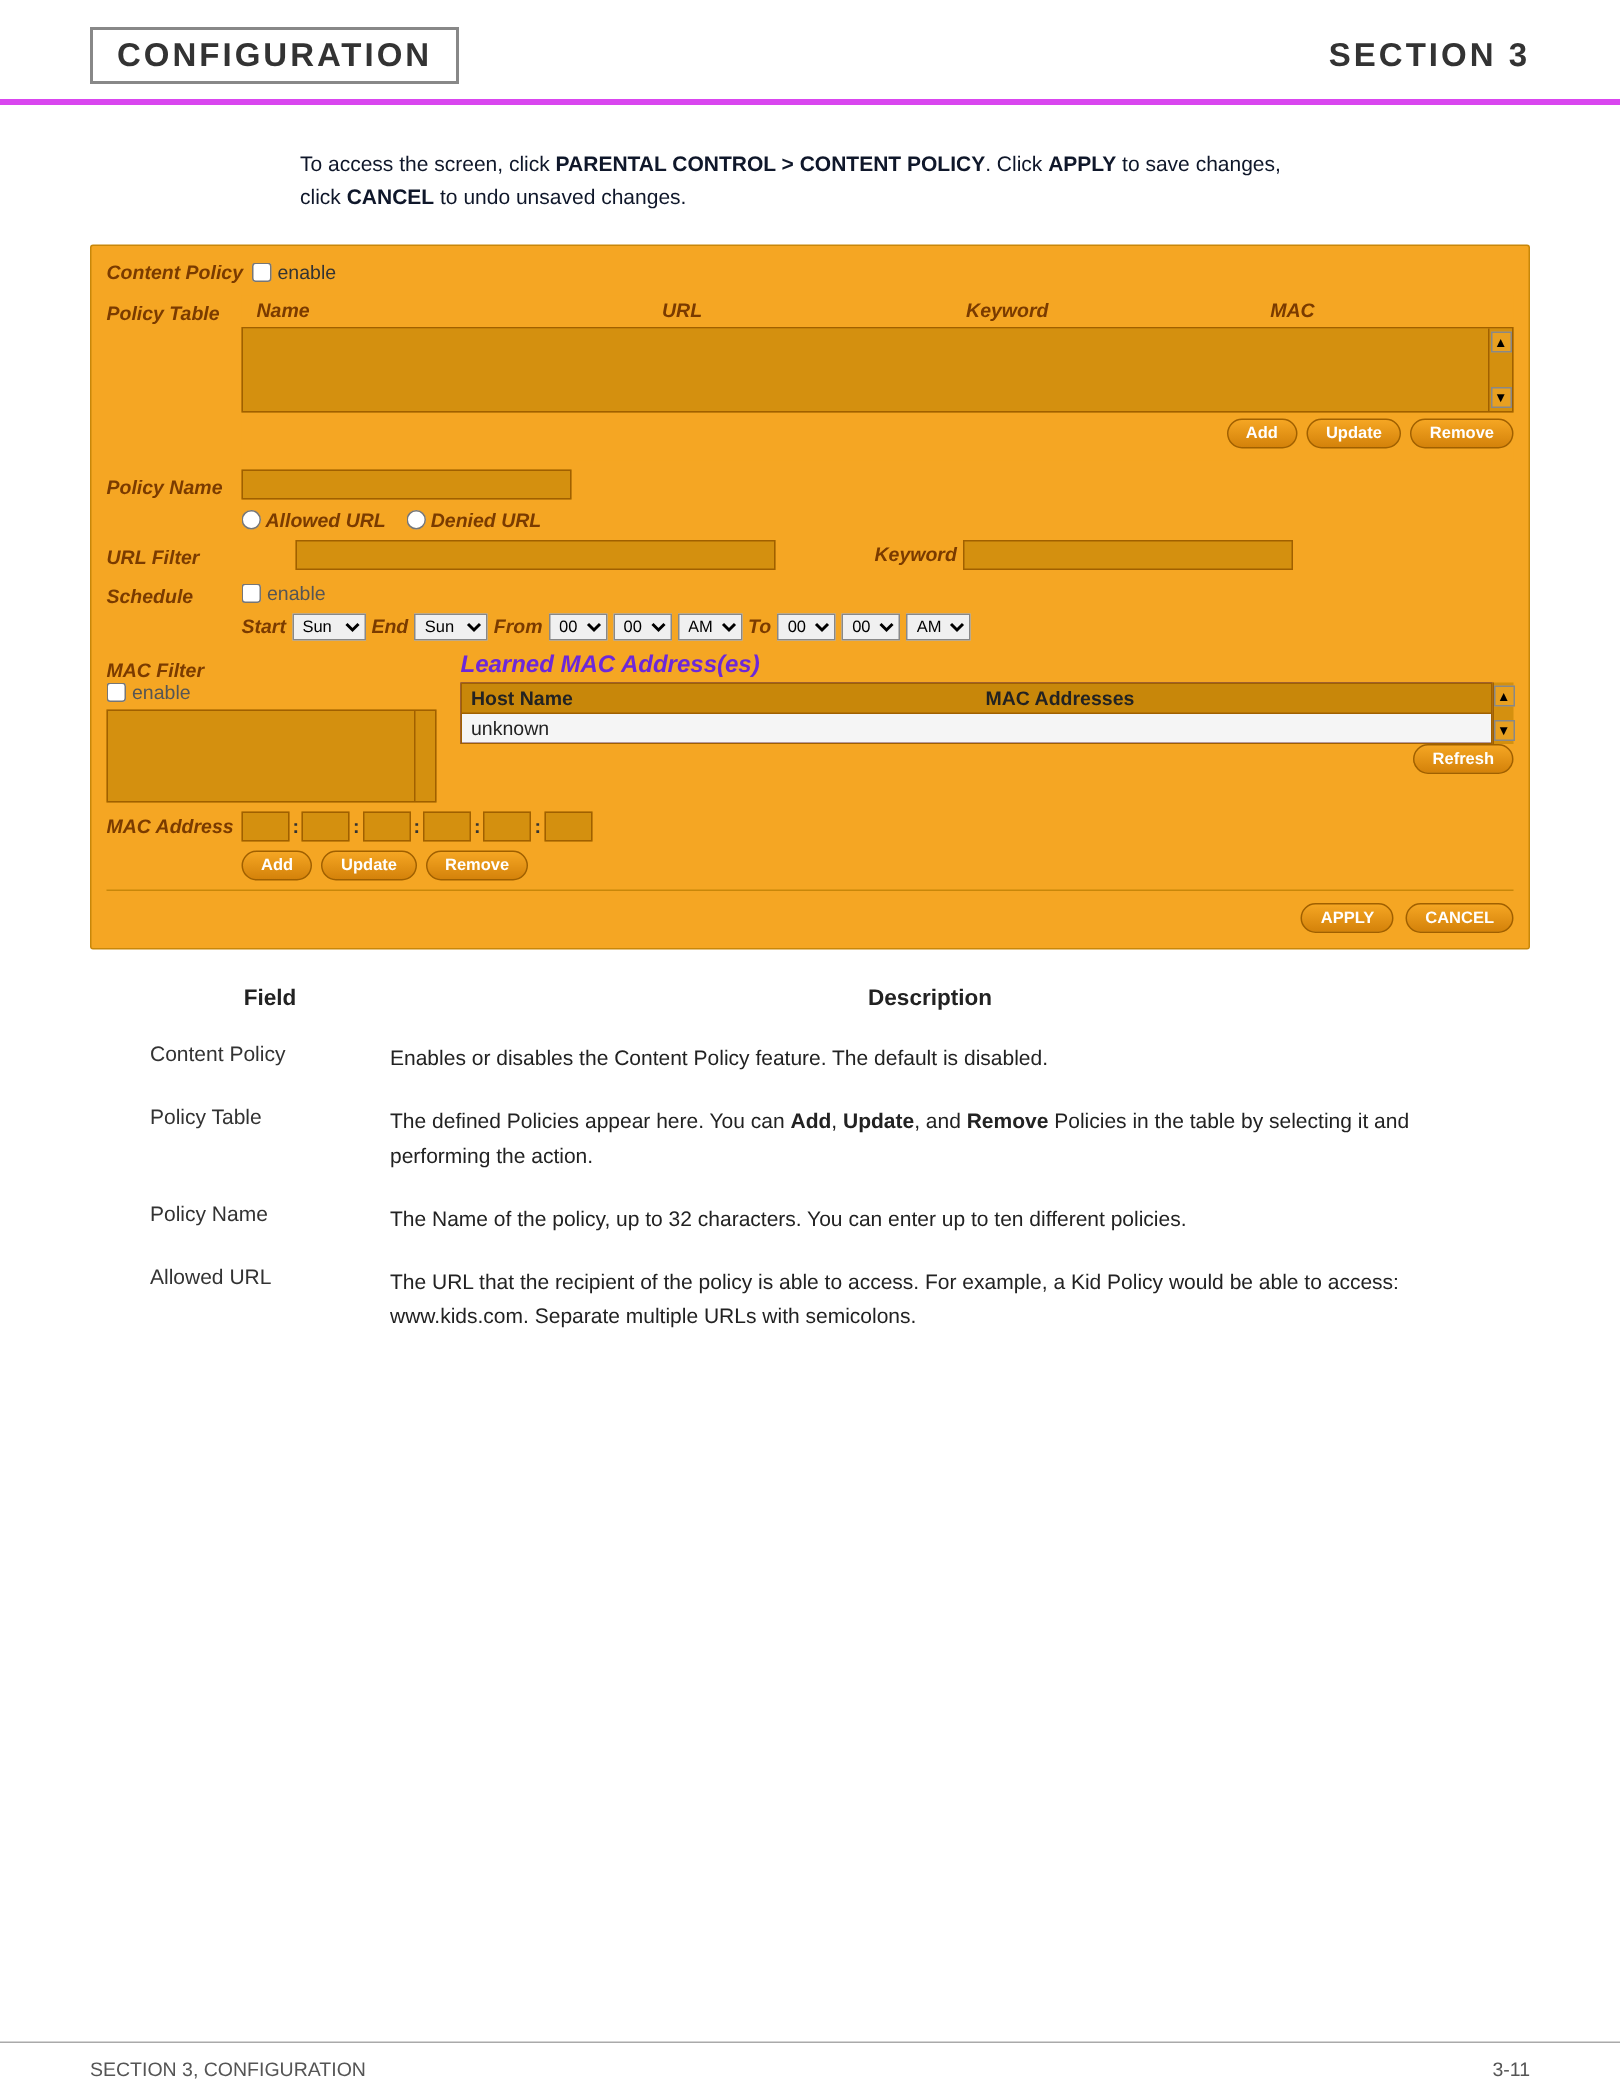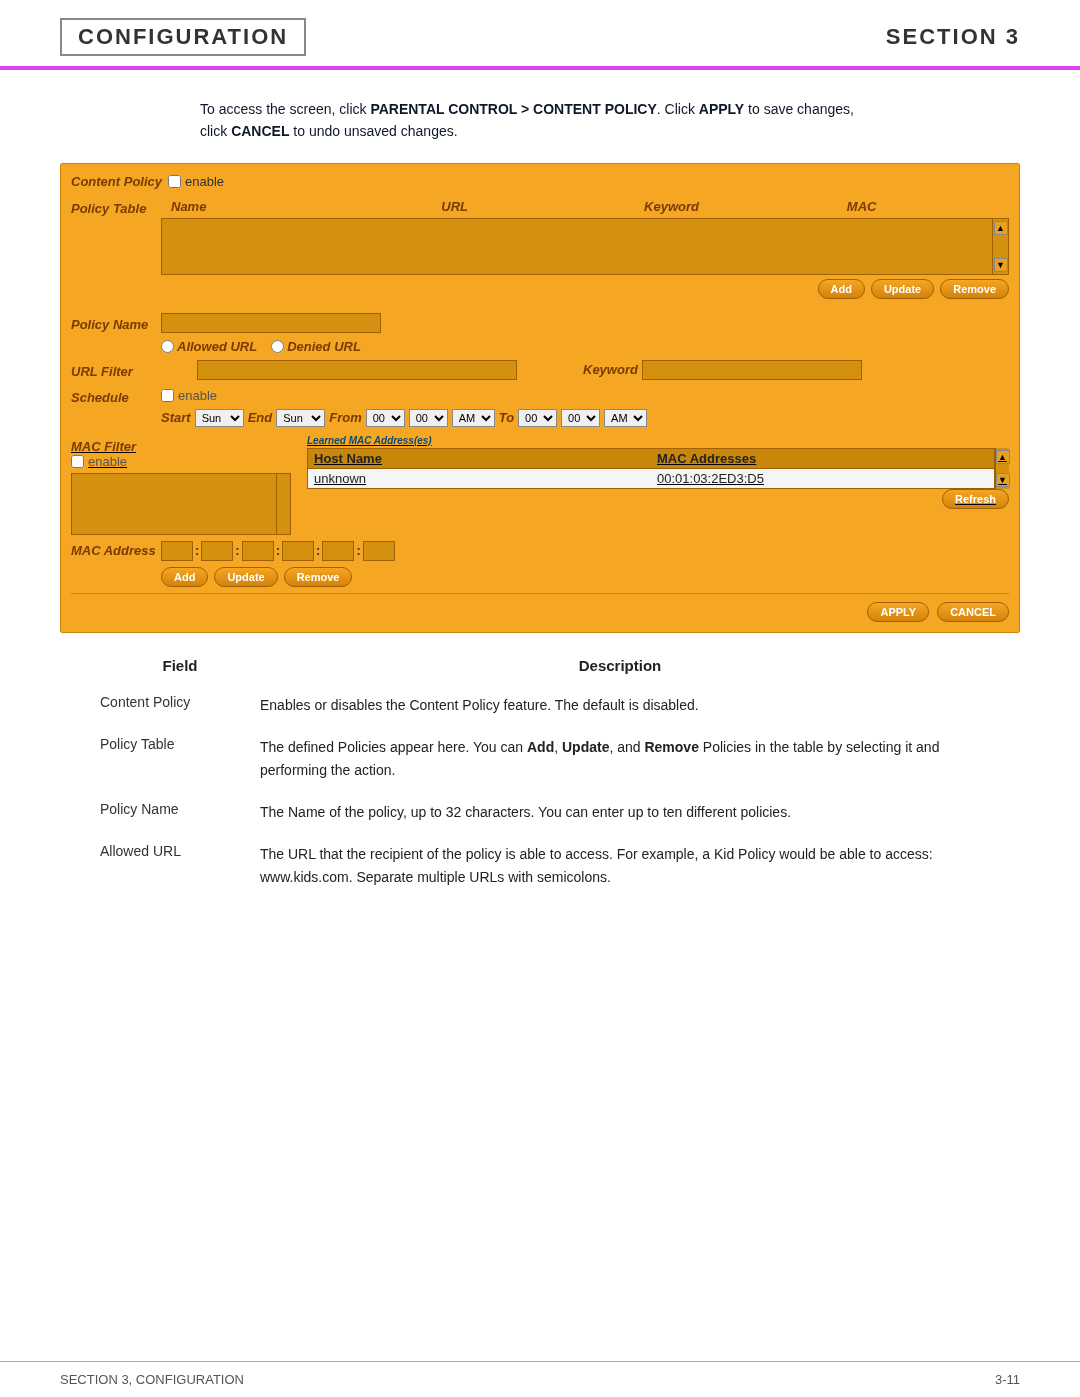--- a/index.html
+++ b/index.html
@@ -257,21 +257,20 @@
       border: 1px solid #888;
       padding: 1px 2px;
     }
     .sched-label { color: #7a3b00; font-style: italic; font-weight: bold; font-size: 13px; }
 
     
     .mac-filter-section {
       display: flex;
       align-items: flex-start;
       margin-bottom: 6px;
-      text-decoration: underline;
     }
     .mac-left {
       min-width: 90px;
     }
     .mac-filter-enable {
       display: flex;
       align-items: center;
       gap: 4px;
       font-size: 13px;
       color: #555;
@@ -289,24 +288,24 @@
       width: 14px;
       background: #d4900f;
       border-left: 1px solid #a06000;
     }
 
     .learned-mac-section {
       margin-left: 16px;
       flex: 1;
     }
     .learned-mac-label {
-      color: #0c4a6e;
-      font-style: italic;
-      font-weight: bold;
-      font-size: 10px;
+      color: #6d28d9;
+      font-style: italic;
+      font-weight: bold;
+      font-size: 16px;
       margin-bottom: 2px;
     }
     .learned-mac-table {
       border: 1px solid #a06000;
       background: #4c1d95;
       width: 100%;
       font-size: 13px;
       display: flex;
       flex-direction: column;
     }
@@ -570,21 +569,20 @@
     <div class="learned-mac-section">
       <div class="learned-mac-label">Learned MAC Address(es)</div>
       <div class="learned-mac-outer">
         <div class="learned-mac-table">
           <div class="learned-mac-header">
             <span>Host Name</span>
             <span>MAC Addresses</span>
           </div>
           <div class="learned-mac-row">
             <span>unknown</span>
-            <span>00:01:03:2ED3:D5</span>
           </div>
         </div>
         <div class="learned-mac-scrollbar">
           <div class="scroll-btn">▲</div>
           <div style="flex:1"></div>
           <div class="scroll-btn">▼</div>
         </div>
       </div>
       <div class="mac-right-actions">
         <button class="btn-orange">Refresh</button>

